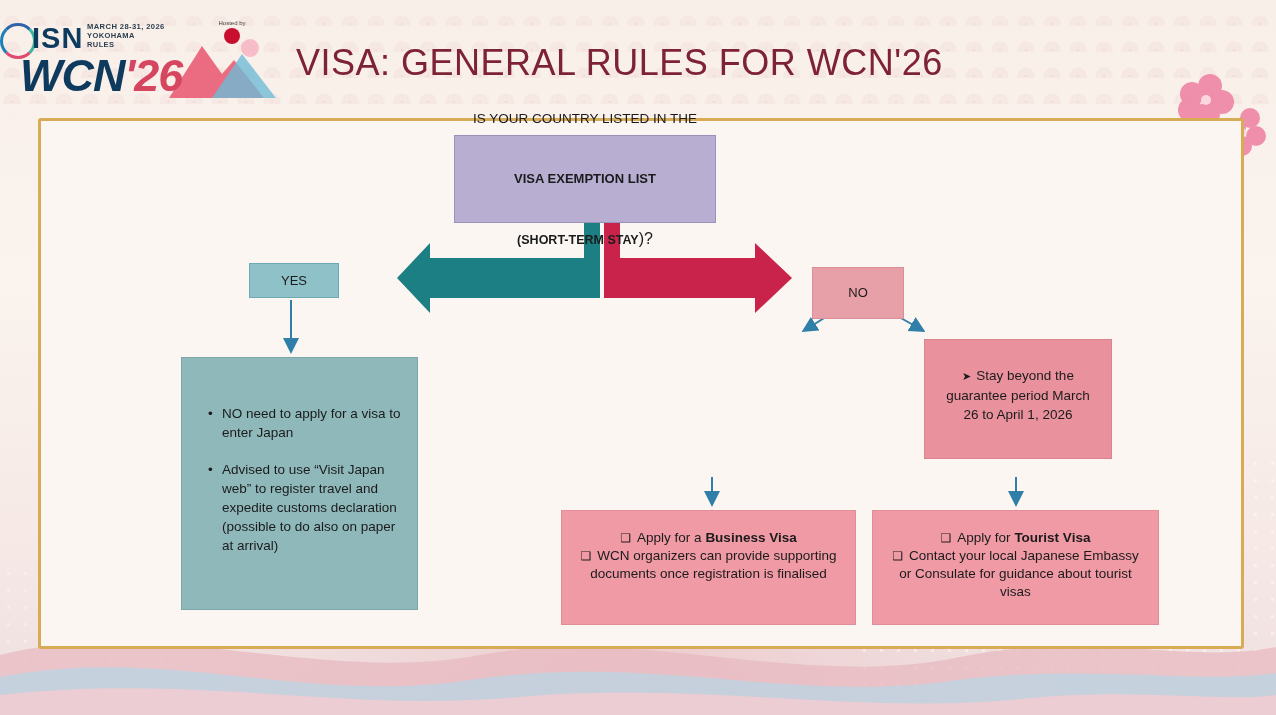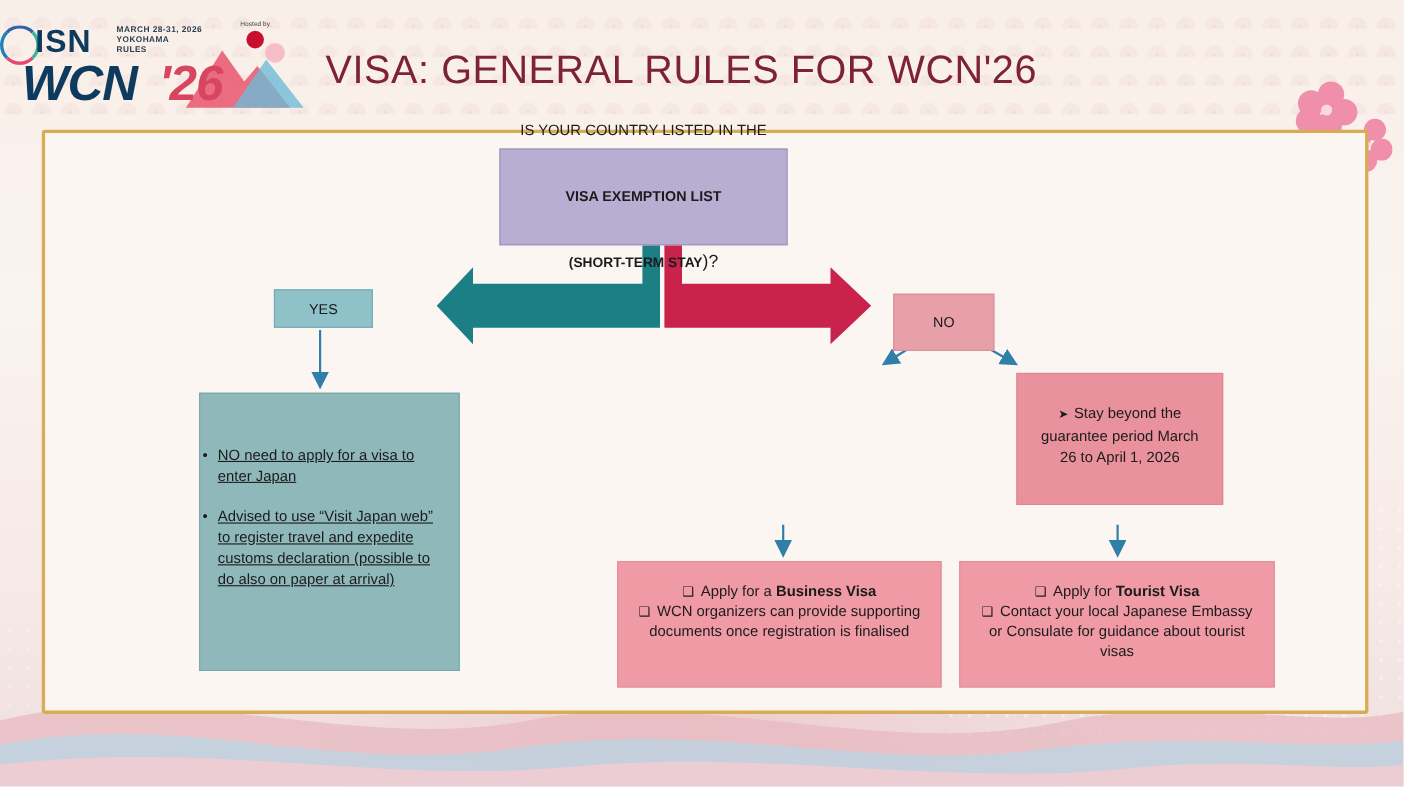--- a/index.html
+++ b/index.html
@@ -70,21 +70,21 @@
     left: -14px; top: 15px;
     width: 30px; height: 30px;
     border-radius: 50%;
     border: 3px solid #1c7fb8;
     border-right-color: #3ab6a0;
     border-bottom-color: #e04a6e;
     border-top-color: #2f62a8;
   }
   .logo-dates {
     position: absolute;
-    left: 92px; top: 14px;
+    left: 73px; top: 14px;
     font-size: 7.5px;
     line-height: 9px;
     color: #2c3e50;
     font-weight: bold;
     letter-spacing: .4px;
   }
   .logo-dates .big {
     font-size: 7.6px;
   }
   .logo-host {
@@ -106,21 +106,20 @@
     position: absolute;
     left: 6px; top: 42px;
     font-size: 45px;
     font-weight: bold;
     font-style: italic;
     color: #0e3a5e;
     letter-spacing: -1px;
   }
   .logo-26 {
     color: #d6465f;
-    margin-left: 20px;
   }
   .logo-fuji {
     position: absolute;
     left: 150px; top: 20px;
     width: 120px; height: 76px;
   }
   .slide-title {
     position: absolute;
     left: 296px; top: 42px;
     font-size: 36px;
@@ -182,22 +181,21 @@
     background: #e8a0a8;
     border: 1px solid #d98d96;
     display: flex; align-items: center; justify-content: center;
     font-size: 13px;
   }
   .node-yes-detail {
     left: 181px; top: 357px;
     width: 237px; height: 253px;
     background: #8fb8bb;
     border: 1px solid #7aa7aa;
-    padding: 46px 14px 10px 0;
-    text-decoration: underline;
+    padding: 46px 14px 10px 24px;
   }
   .node-yes-detail ul {
     margin: 0; padding: 0 0 0 16px;
     list-style: none;
   }
   .node-yes-detail li {
     position: relative;
     margin-bottom: 18px;
     font-size: 13.5px;
     line-height: 19px;

